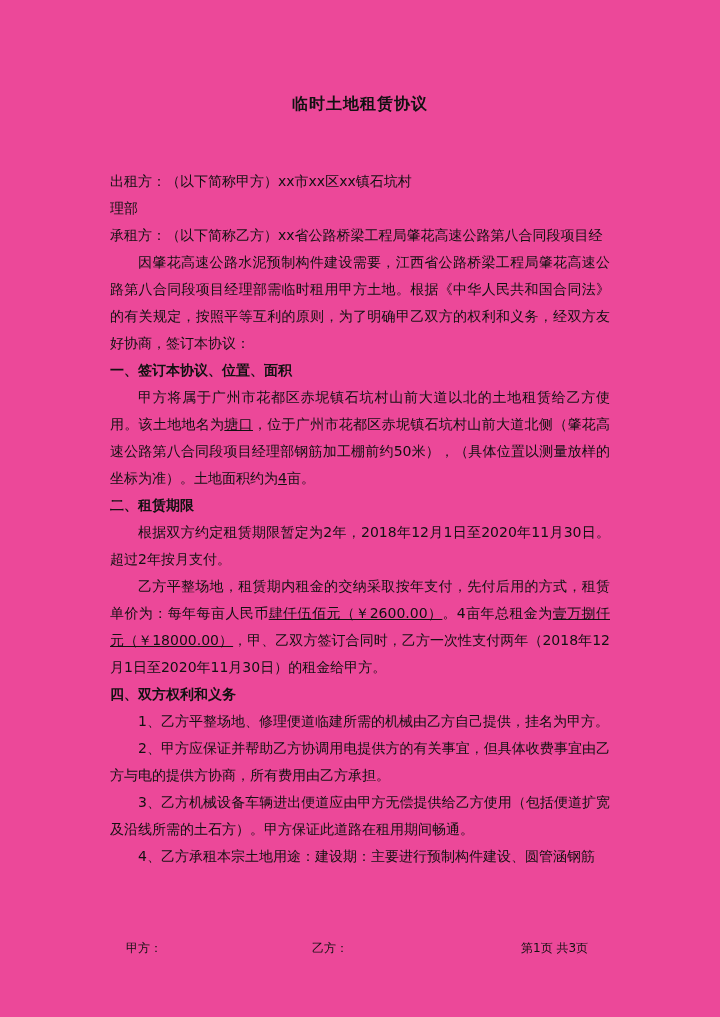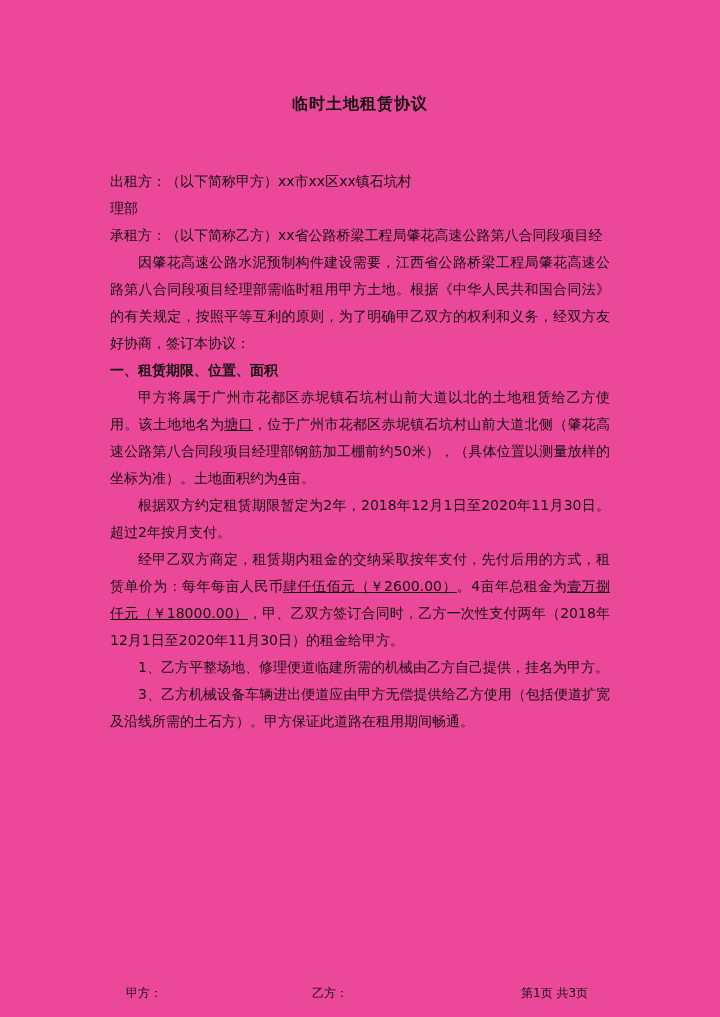--- a/index.html
+++ b/index.html
@@ -6,45 +6,49 @@
     body { width: 720px; height: 1017px; position: relative; overflow: hidden;
       font-family: "DejaVu Sans", "Liberation Sans", sans-serif; color: #111111; }
     .page { position: absolute; left: 0; top: 0; width: 720px; height: 1017px; background: #ec4899; }
     .title { position: absolute; top: 94px; left: 0; width: 720px; text-align: center;
       font-size: 16px; font-weight: bold; letter-spacing: 1px; }
     .body { position: absolute; left: 110px; top: 152px; width: 500px; font-size: 14px; line-height: 27px; margin-top: 16px; }
     .line { white-space: nowrap; height: 27px; }
     .p { text-indent: 28px; text-align: justify; }
     .h { font-weight: bold; }
     .u { text-decoration: underline; }
-    .footer { position: absolute; top: 940px; font-size: 12px; margin-top: 45px; }
+    .footer { position: absolute; top: 940px; font-size: 12px; }
     .f-left { left: 126px; }
     .f-mid { left: 312px; }
     .f-right { left: 521px; }
   </style>
 </head>
 <body>
 
 <div class="page">
   <div class="title">临时土地租赁协议</div>
 
   <div class="body">
     <div class="line">出租方：（以下简称甲方）xx市xx区xx镇石坑村</div>
     <div class="line">理部</div>
     <div class="line">承租方：（以下简称乙方）xx省公路桥梁工程局肇花高速公路第八合同段项目经</div>
 
     <div class="p">因肇花高速公路水泥预制构件建设需要，江西省公路桥梁工程局肇花高速公路第八合同段项目经理部需临时租用甲方土地。根据《中华人民共和国合同法》的有关规定，按照平等互利的原则，为了明确甲乙双方的权利和义务，经双方友好协商，签订本协议：</div>
 
-    <div class="h">一、租赁期限、位置、面积</div>
+    <div class="h">一、签订本协议、位置、面积</div>
     <div class="p"><span>甲方将属于广州市花都区赤坭镇石坑村山前大道以北的土地租赁给乙方使用。该土地地名为</span><span class="u">塘口</span><span>，位于广州市花都区赤坭镇石坑村山前大道北侧（肇花高速公路第八合同段项目经理部钢筋加工棚前约50米），（具体位置以测量放样的坐标为准）。土地面积约为</span><span class="u">4</span><span>亩。</span></div>
 
+    <div class="h">二、租赁期限</div>
     <div class="p">根据双方约定租赁期限暂定为2年，2018年12月1日至2020年11月30日。超过2年按月支付。</div>
 
-    <div class="p"><span>经甲乙双方商定，租赁期内租金的交纳采取按年支付，先付后用的方式，租赁单价为：每年每亩人民币</span><span class="u">肆仟伍佰元（￥2600.00）</span><span>。4亩年总租金为</span><span class="u">壹万捌仟元（￥18000.00）</span><span>，甲、乙双方签订合同时，乙方一次性支付两年（2018年12月1日至2020年11月30日）的租金给甲方。</span></div>
+    <div class="p"><span>乙方平整场地，租赁期内租金的交纳采取按年支付，先付后用的方式，租赁单价为：每年每亩人民币</span><span class="u">肆仟伍佰元（￥2600.00）</span><span>。4亩年总租金为</span><span class="u">壹万捌仟元（￥18000.00）</span><span>，甲、乙双方签订合同时，乙方一次性支付两年（2018年12月1日至2020年11月30日）的租金给甲方。</span></div>
 
+    <div class="h">四、双方权利和义务</div>
     <div class="p">1、乙方平整场地、修理便道临建所需的机械由乙方自己提供，挂名为甲方。</div>
+    <div class="p">2、甲方应保证并帮助乙方协调用电提供方的有关事宜，但具体收费事宜由乙方与电的提供方协商，所有费用由乙方承担。</div>
     <div class="p">3、乙方机械设备车辆进出便道应由甲方无偿提供给乙方使用（包括便道扩宽及沿线所需的土石方）。甲方保证此道路在租用期间畅通。</div>
+    <div class="p">4、乙方承租本宗土地用途：建设期：主要进行预制构件建设、圆管涵钢筋</div>
   </div>
 
   <div class="footer f-left">甲方：</div>
   <div class="footer f-mid">乙方：</div>
   <div class="footer f-right">第1页  共3页</div>
 </div>
 
 </body></html>

